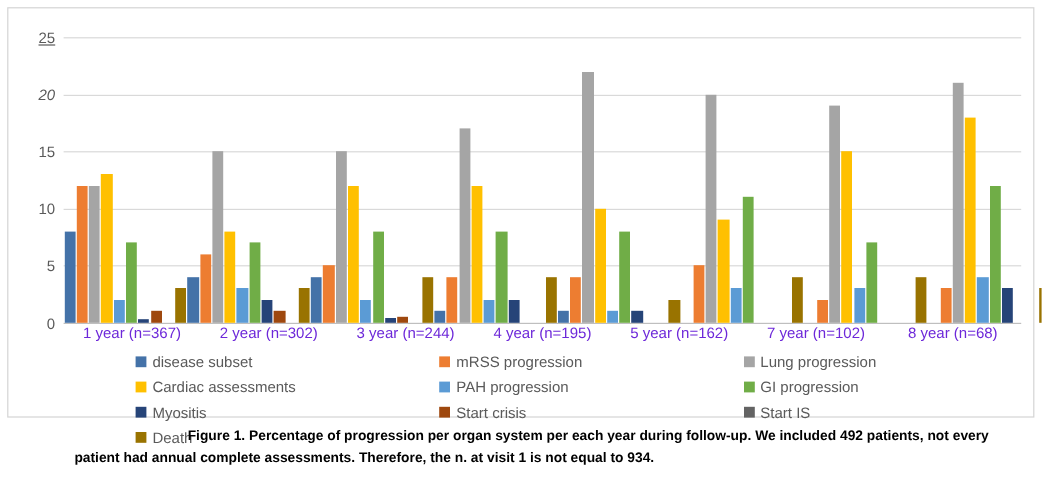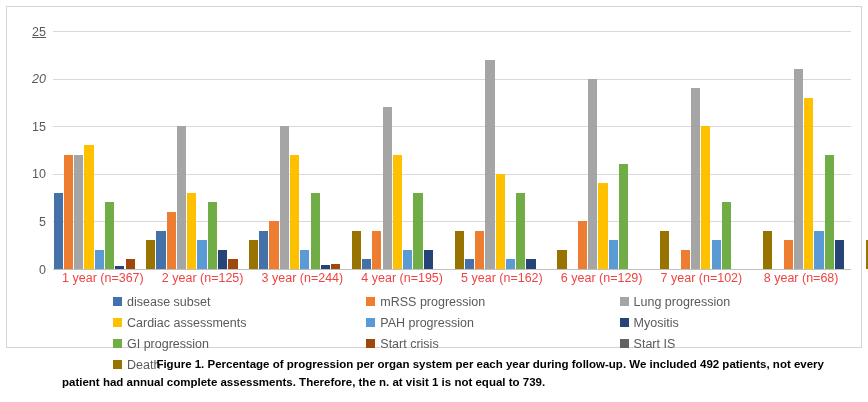--- a/index.html
+++ b/index.html
@@ -86,21 +86,21 @@
     position: absolute;
     left: 46px;
     top: 264px;
     width: 798px;
     display: flex;
   }
   .x-label {
     flex: 1 1 0;
     text-align: center;
     font-size: 12.5px;
-    color: #ef4444;
+    color: #6d28d9;
     white-space: nowrap;
   }
   
   #legend {
     position: absolute;
     left: 60px;
     top: 284px;
     width: 760px;
     display: flex;
     flex-wrap: wrap;
@@ -425,25 +425,24 @@
             </div>
             <div class="bar-slot">
               <div class="bar" title="Death — 8 year (n=68): 3" style="height: 28.56px; background: rgb(153, 115, 0);"></div>
             </div>
           </div>
         </div>
     </div>
 
     <div id="x-axis-labels">
         <div class="x-label">1 year (n=367)</div>
-        <div class="x-label">2 year (n=125)</div>
+        <div class="x-label">2 year (n=302)</div>
         <div class="x-label">3 year (n=244)</div>
         <div class="x-label">4 year (n=195)</div>
         <div class="x-label">5 year (n=162)</div>
-        <div class="x-label">6 year (n=129)</div>
         <div class="x-label">7 year (n=102)</div>
         <div class="x-label">8 year (n=68)</div>
       </div>
 
     <div id="legend">
         <div class="legend-item">
           <span class="legend-swatch" style="background: rgb(68, 114, 168);"></span>
           <span class="legend-label">disease subset</span>
         </div>
         <div class="legend-item">
@@ -456,41 +455,41 @@
         </div>
         <div class="legend-item">
           <span class="legend-swatch" style="background: rgb(255, 192, 0);"></span>
           <span class="legend-label">Cardiac assessments</span>
         </div>
         <div class="legend-item">
           <span class="legend-swatch" style="background: rgb(91, 155, 213);"></span>
           <span class="legend-label">PAH progression</span>
         </div>
         <div class="legend-item">
+          <span class="legend-swatch" style="background: rgb(112, 173, 71);"></span>
+          <span class="legend-label">GI progression</span>
+        </div>
+        <div class="legend-item">
           <span class="legend-swatch" style="background: rgb(38, 68, 120);"></span>
           <span class="legend-label">Myositis</span>
         </div>
         <div class="legend-item">
-          <span class="legend-swatch" style="background: rgb(112, 173, 71);"></span>
-          <span class="legend-label">GI progression</span>
-        </div>
-        <div class="legend-item">
           <span class="legend-swatch" style="background: rgb(158, 72, 14);"></span>
           <span class="legend-label">Start crisis</span>
         </div>
         <div class="legend-item">
           <span class="legend-swatch" style="background: rgb(99, 99, 99);"></span>
           <span class="legend-label">Start IS</span>
         </div>
         <div class="legend-item">
           <span class="legend-swatch" style="background: rgb(153, 115, 0);"></span>
           <span class="legend-label">Death</span>
         </div>
       </div>
 
   </div>
 
   <div id="caption">
     <span class="cap-line-1">Figure 1. Percentage of progression per organ system per each year during follow-up. We included 492 patients, not every</span>
-    <span class="cap-line-2">patient had annual complete assessments. Therefore, the n. at visit 1 is not equal to 739.</span>
+    <span class="cap-line-2">patient had annual complete assessments. Therefore, the n. at visit 1 is not equal to 934.</span>
   </div>
 
 </div>
 
 </body></html>

